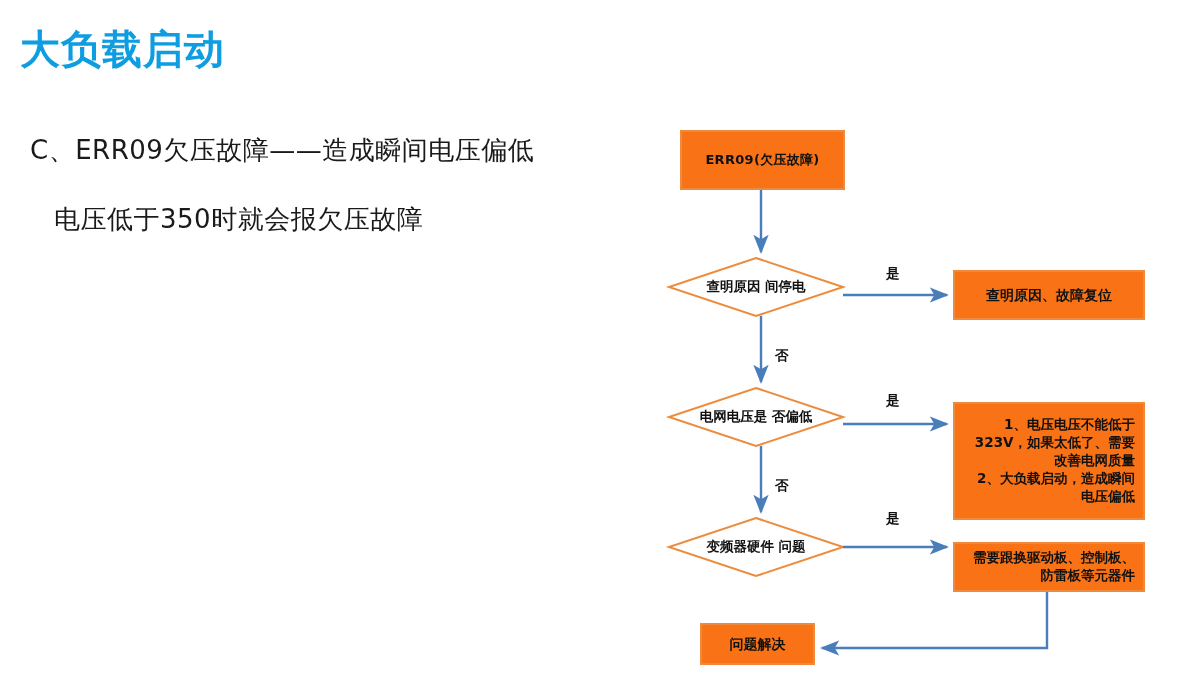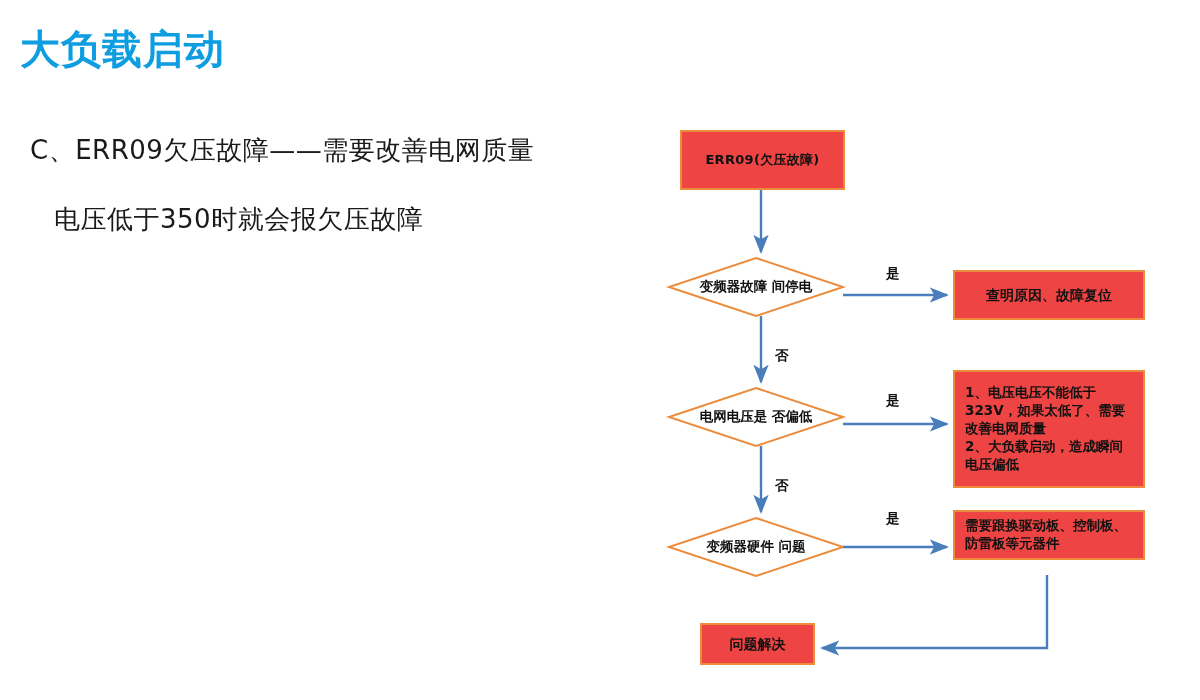--- a/index.html
+++ b/index.html
@@ -55,33 +55,34 @@
     position: absolute;
     left: 0;
     top: 0;
     width: 1200px;
     height: 700px;
   }
   .node-box {
     position: absolute;
     box-sizing: border-box;
     border: 2px solid #ED8B3C;
-    background: #ef4444;
+    background: #f97316;
     display: flex;
     align-items: center;
     color: #111111;
     font-weight: bold;
   }
   .node-box.centered {
     justify-content: center;
     text-align: center;
   }
   .node-box.lefted {
     justify-content: flex-start;
-    text-align: left;
+    text-align: right;
+    margin-top: 32px;
   }
   .node-text {
     display: block;
     white-space: pre-line;
     line-height: 1.32;
   }
   #box-start {
     left: 680px; top: 130px; width: 165px; height: 60px;
     font-size: 13px;
   }
@@ -134,21 +135,21 @@
   #edge-label-yes-3 { left: 886px; top: 510px; }
 </style>
 </head>
 <body>
 
 <div id="slide">
 
   <div class="slide-title">大负载启动</div>
 
   <div class="body-text">
-    <span class="body-line">C、ERR09欠压故障——需要改善电网质量</span>
+    <span class="body-line">C、ERR09欠压故障——造成瞬间电压偏低</span>
     <span class="body-line">电压低于350时就会报欠压故障</span>
   </div>
 
   <svg id="flow" viewBox="0 0 1200 700" xmlns="http://www.w3.org/2000/svg">
     <defs>
       <marker id="arrow-blue" markerWidth="9" markerHeight="9" refX="7.2" refY="3.2" orient="auto" markerUnits="strokeWidth">
         <path d="M0,0 L8,3.2 L0,6.4 L1.9,3.2 z" fill="#4A7EBB"></path>
       </marker>
     </defs>
 
@@ -187,21 +188,21 @@
   </div>
 
   <div class="node-box lefted" id="box-result-3">
     <span class="node-text">需要跟换驱动板、控制板、防雷板等元器件</span>
   </div>
 
   <div class="node-box centered" id="box-end">
     <span class="node-text">问题解决</span>
   </div>
 
-  <div class="diamond-label" id="dia-label-1">变频器故障
+  <div class="diamond-label" id="dia-label-1">查明原因
 间停电</div>
 
   <div class="diamond-label" id="dia-label-2">电网电压是
 否偏低</div>
 
   <div class="diamond-label" id="dia-label-3">变频器硬件
 问题</div>
 
   <div class="edge-label" id="edge-label-yes-1">是</div>
 

